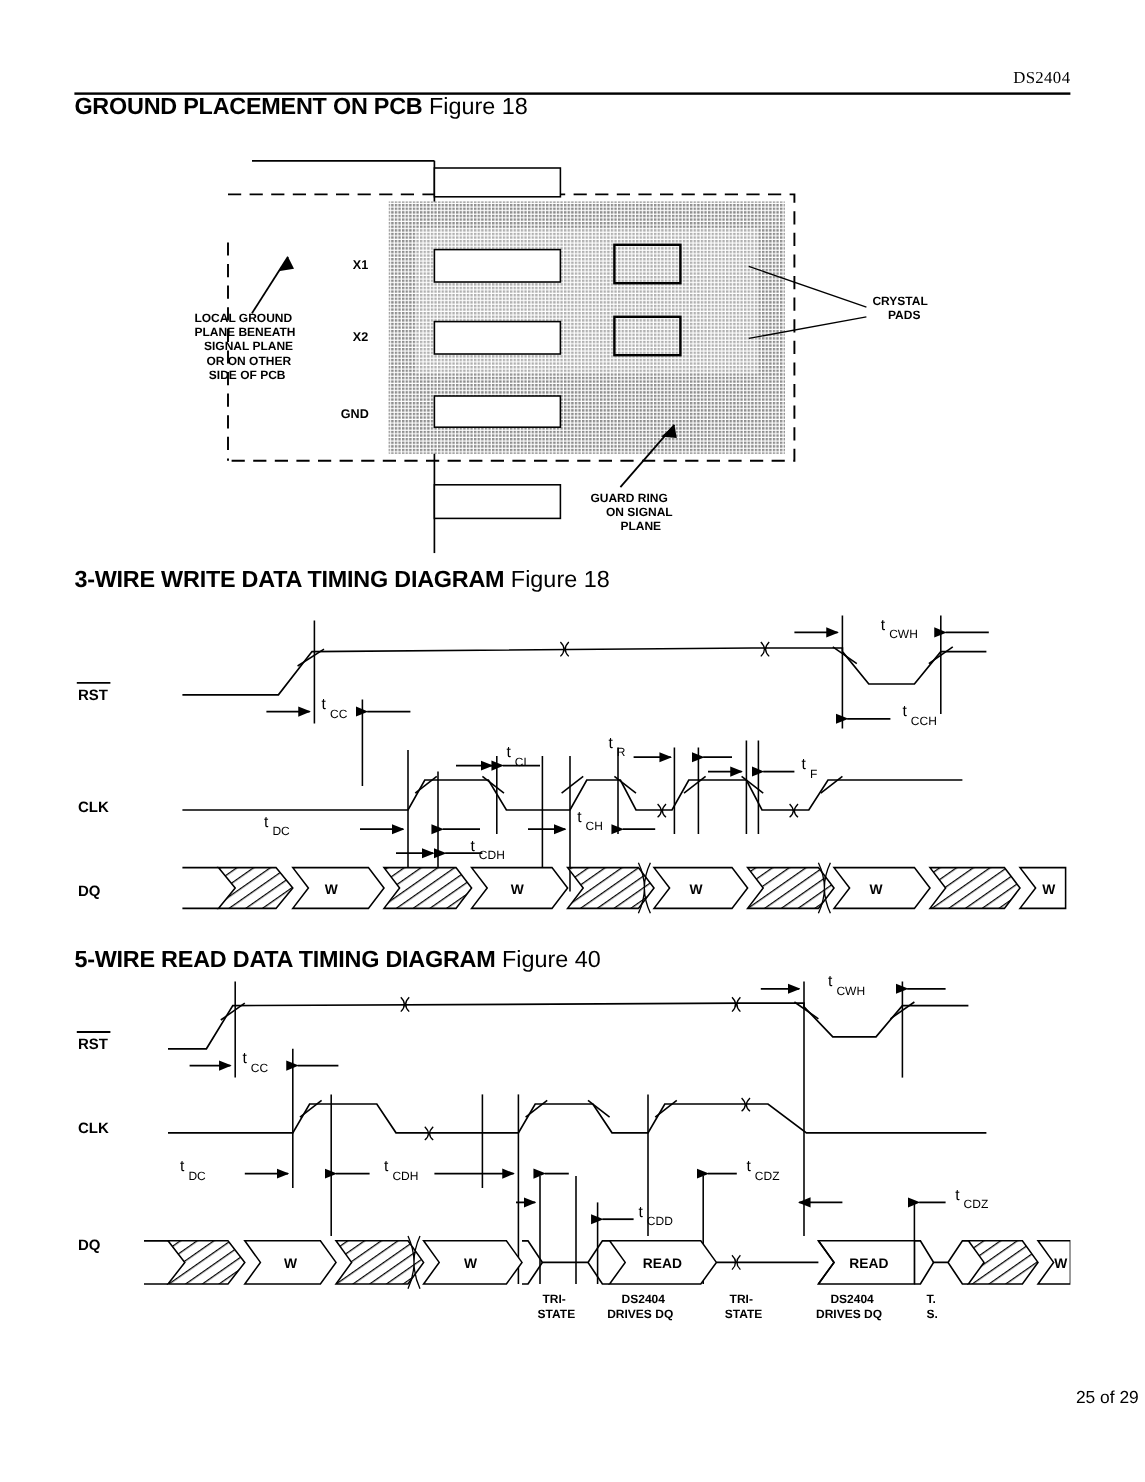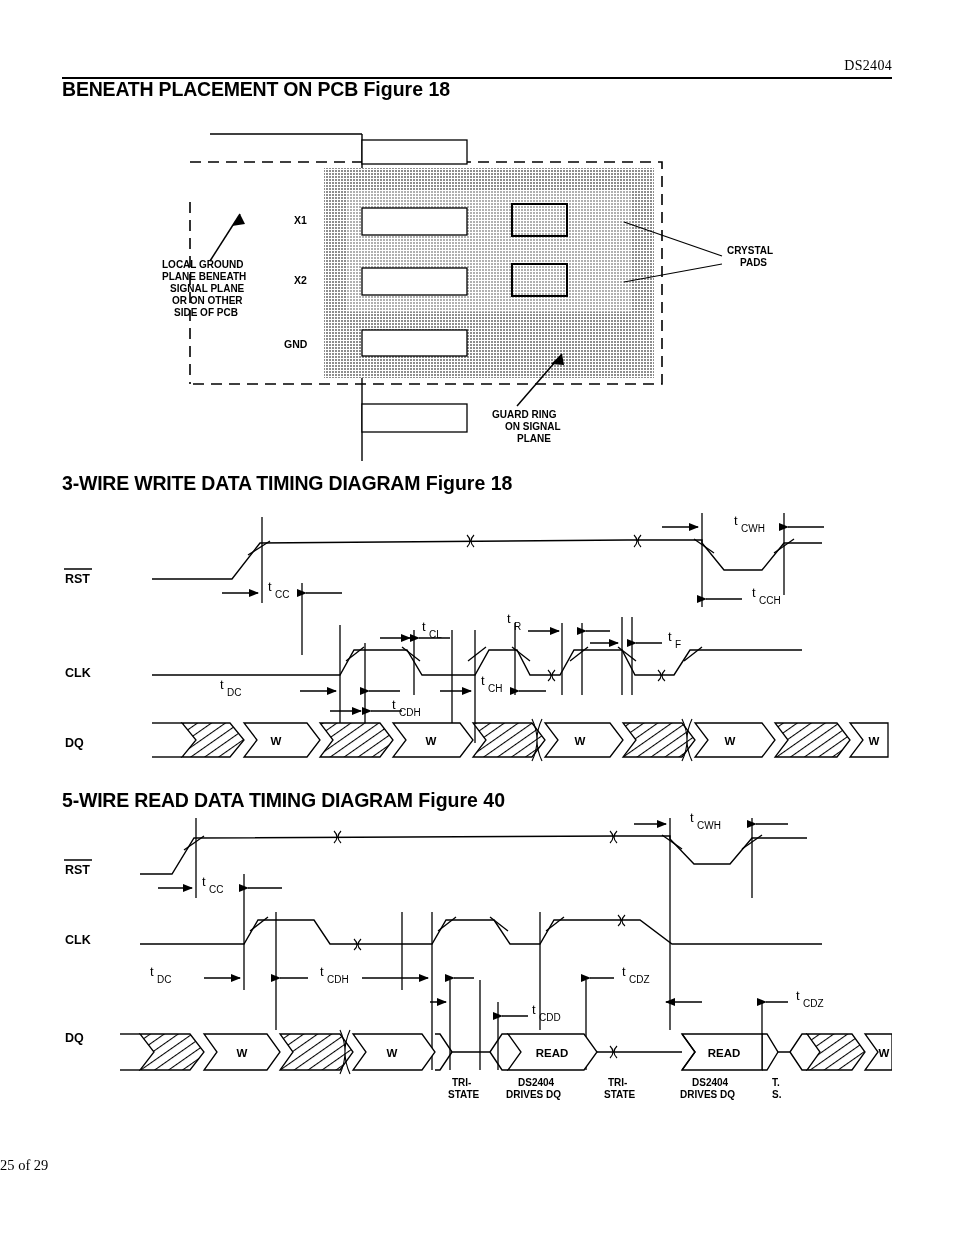--- a/index.html
+++ b/index.html
@@ -39,34 +39,34 @@
   .section-title {
     position: absolute;
     left: 62px;
     white-space: nowrap;
     font-size: 19.5px;
   }
   .section-title .strong {
     font-weight: bold;
     letter-spacing: -0.2px;
   }
-  .section-title .fig { font-weight: bold; }
+  .section-title .fig { font-weight: normal; }
 
   #title-fig18 { top: 78px; }
   #title-fig19 { top: 472px; }
   #title-fig20 { top: 789px; }
 
   
   #page-footer {
     position: absolute;
     left: 0;
     top: 1157px;
     width: 949px;
-    text-align: left;
-    font-family: Liberation Serif, serif;
+    text-align: right;
+    font-family: Liberation Sans, sans-serif;
     font-size: 14.5px;
   }
 
   
   .figure { position: absolute; }
   #fig18 { left: 62px; top: 116px; width: 830px; height: 345px; }
   #fig19 { left: 62px; top: 495px; width: 830px; height: 280px; }
   #fig20 { left: 62px; top: 812px; width: 830px; height: 295px; }
 
   .figure svg { display: block; }
@@ -113,21 +113,21 @@
   .hatch-shape { stroke: #000; stroke-width: 1.3; }
   .cellbox { fill: #fff; stroke: #000; stroke-width: 1.3; }
 </style>
 </head>
 <body>
 
 <div id="page-header">DS2404</div>
 <div id="header-rule"></div>
 
 <div class="section-title" id="title-fig18">
-  <span class="strong">BENEATH PLACEMENT ON PCB</span>
+  <span class="strong">GROUND PLACEMENT ON PCB</span>
   <span class="fig">Figure 18</span>
 </div>
 
 <div class="figure" id="fig18">
 <svg width="830" height="345" viewBox="0 0 830 345">
   <defs>
     <pattern id="gray-coarse" width="3" height="3" patternUnits="userSpaceOnUse">
       <rect width="3" height="3" fill="#ffffff"></rect>
       <rect width="2" height="2" fill="#8d8d8d"></rect>
     </pattern>

